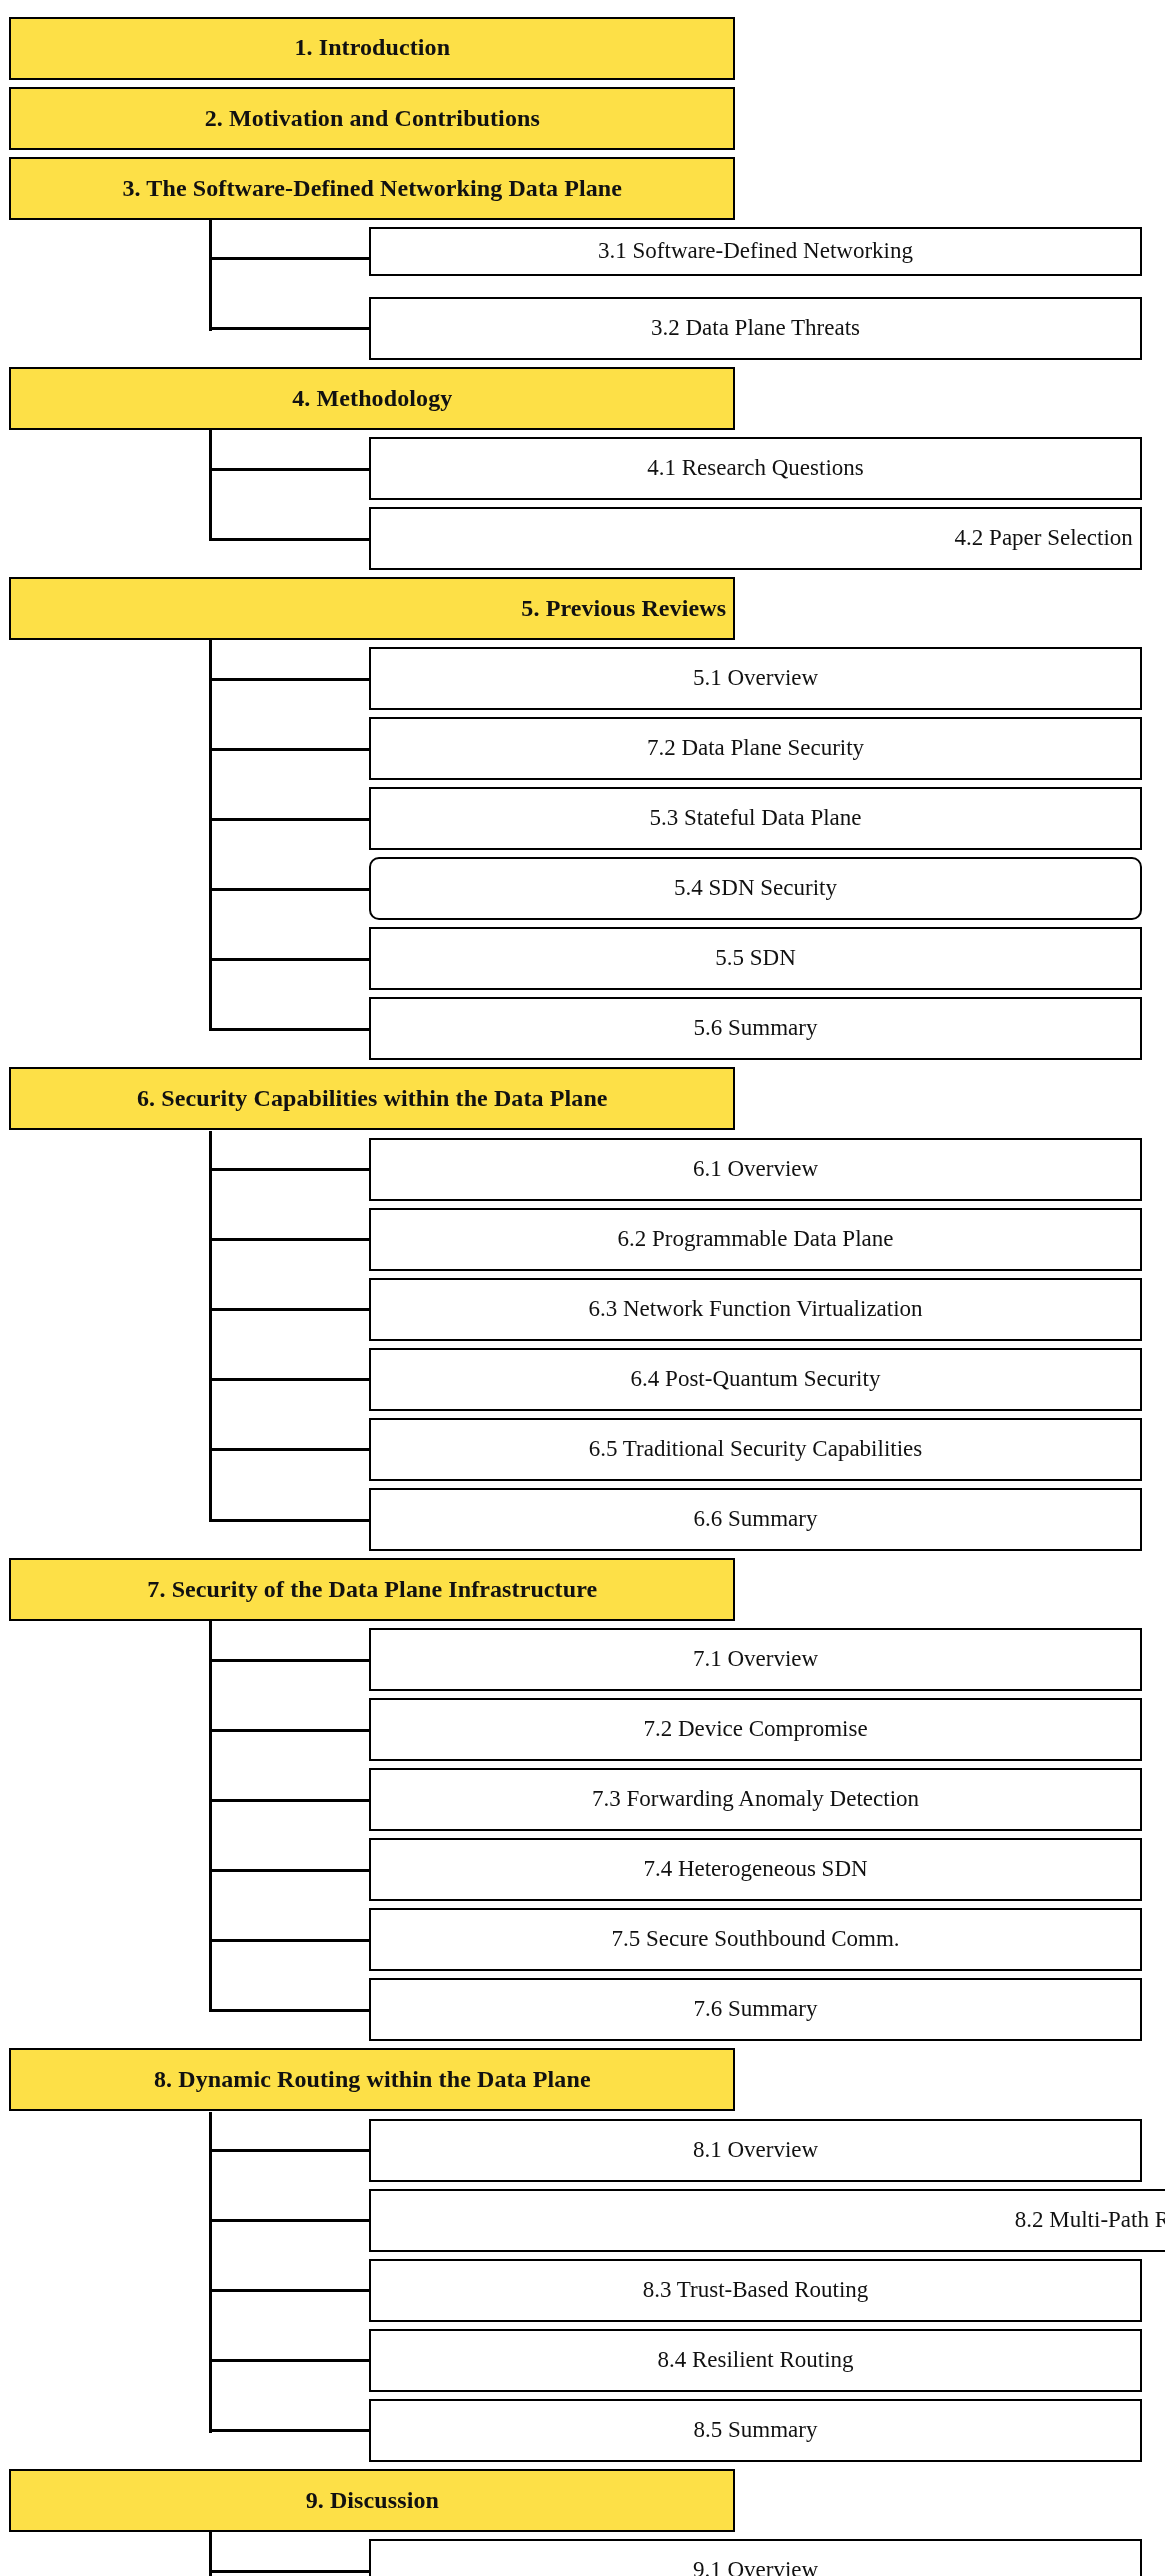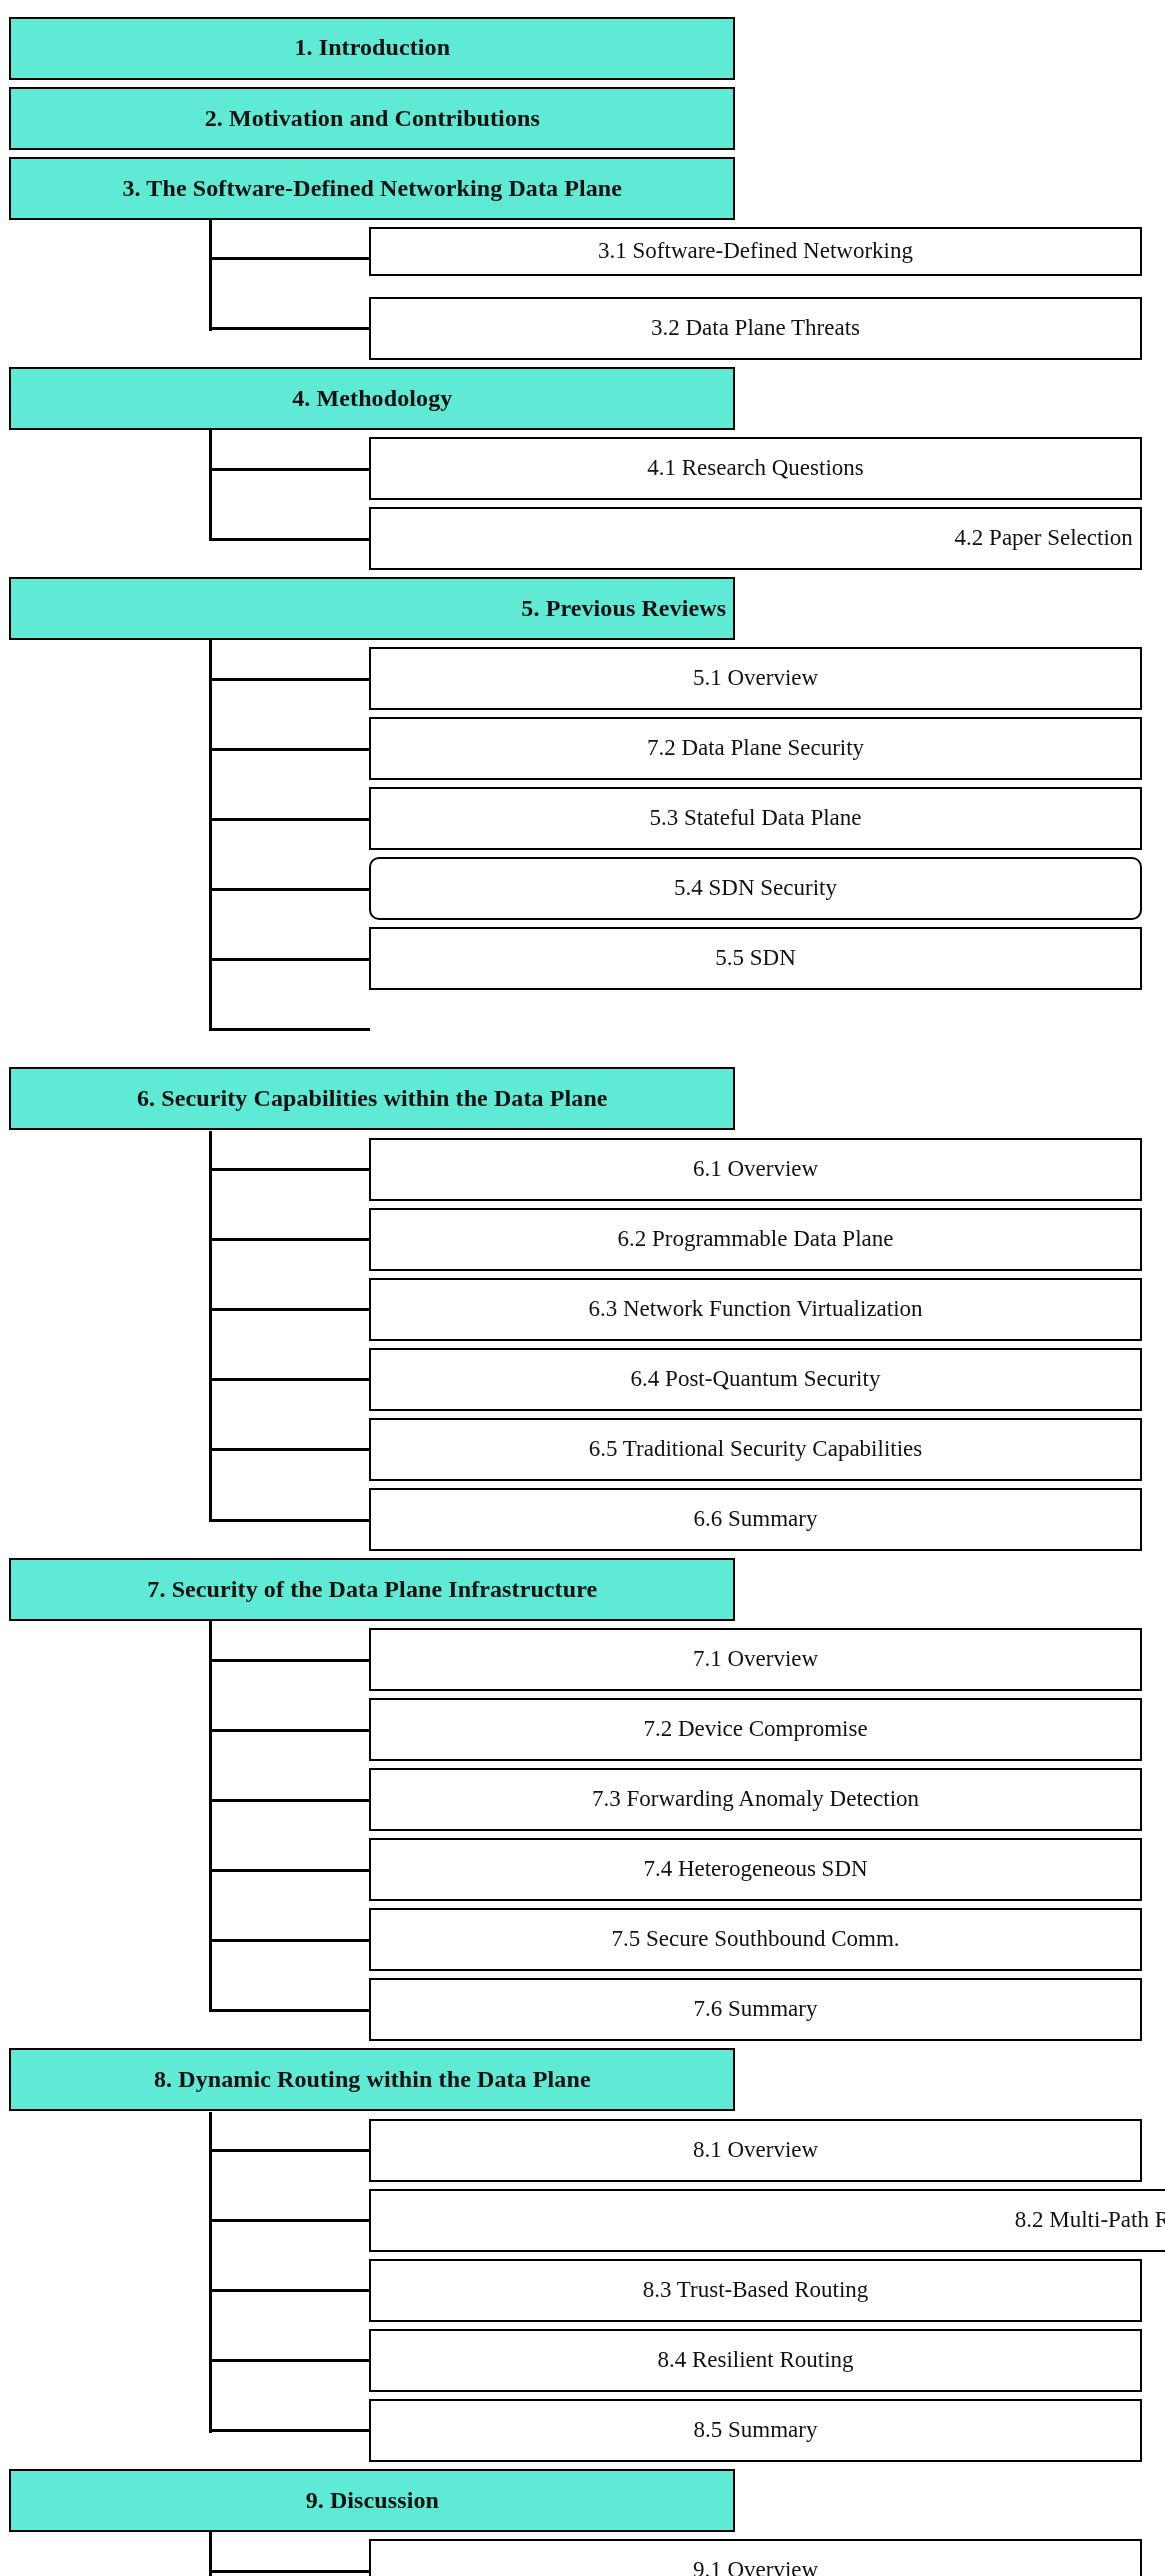--- a/index.html
+++ b/index.html
@@ -28,21 +28,21 @@
     border: 2.1px solid #000000;
     display: flex;
     align-items: center;
     justify-content: center;
     text-align: center;
     line-height: 1.05;
     color: #111111;
   }
 
   .box.level1 {
-    background: #5eead4;
+    background: #fde047;
     border-width: 2.6px;
     font-weight: bold;
     font-size: 24px;
     letter-spacing: 0.1px;
   }
 
   .box.level2 {
     background: #ffffff;
     border-width: 2.1px;
     font-weight: normal;
@@ -111,20 +111,23 @@
       <span class="label">7.2 Data Plane Security</span>
     </div>
     <div class="box level2" style="left: 369px; top: 787px; width: 773px; height: 63px;">
       <span class="label">5.3 Stateful Data Plane</span>
     </div>
     <div class="box level2" style="left: 369px; top: 857px; width: 773px; height: 63px; border-radius: 10px;">
       <span class="label">5.4 SDN Security</span>
     </div>
     <div class="box level2" style="left: 369px; top: 927px; width: 773px; height: 63px;">
       <span class="label">5.5 SDN</span>
+    </div>
+    <div class="box level2" style="left: 369px; top: 997px; width: 773px; height: 63px;">
+      <span class="label">5.6 Summary</span>
     </div>
     <div class="conn-v" style="left: 209px; top: 640px; height: 391px;"></div>
     <div class="conn-h" style="left: 209px; top: 678px; width: 161px;"></div>
     <div class="conn-h" style="left: 209px; top: 748px; width: 161px;"></div>
     <div class="conn-h" style="left: 209px; top: 818px; width: 161px;"></div>
     <div class="conn-h" style="left: 209px; top: 888px; width: 161px;"></div>
     <div class="conn-h" style="left: 209px; top: 958px; width: 161px;"></div>
     <div class="conn-h" style="left: 209px; top: 1028px; width: 161px;"></div>
     <div class="box level1" style="left: 9.3px; top: 1067px; width: 726px; height: 63px;">
       <span class="label">6. Security Capabilities within the Data Plane</span>

